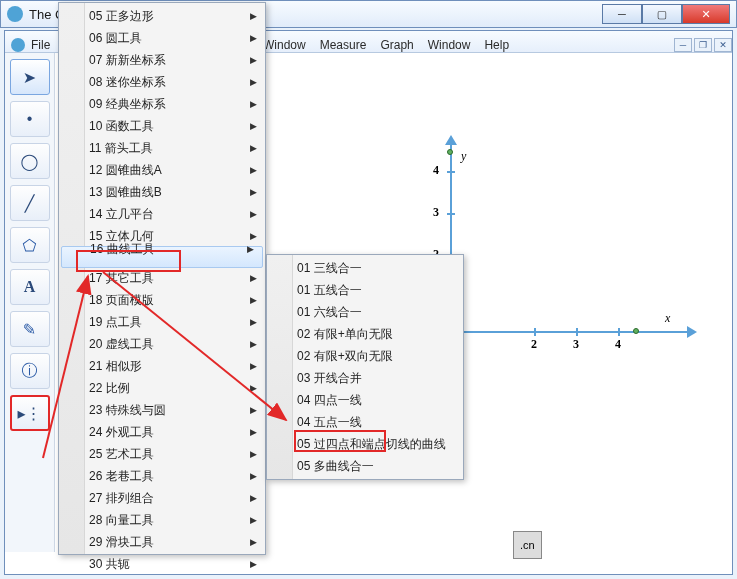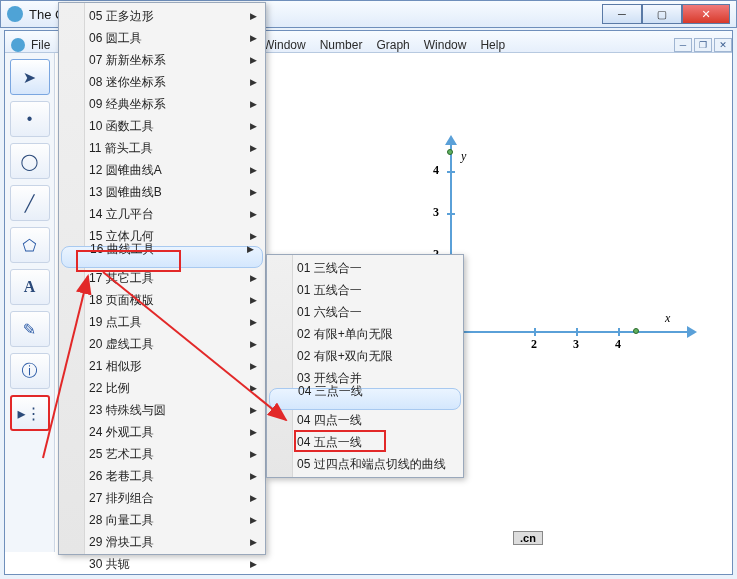--- a/index.html
+++ b/index.html
@@ -29,35 +29,35 @@
   
   .canvas-area { position:absolute; left:50px; top:22px; right:0; bottom:22px; background:#fff; }
 
   .statusbar { position:absolute; left:0; right:0; bottom:0; height:22px; background:linear-gradient(#f7fbff,#e6effb); border-top:1px solid #b7c9e0; font-size:11px; color:#444; display:flex; align-items:center; padding-left:6px; }
   .statusbar .sright { margin-left:auto; display:flex; align-items:center; gap:4px; padding-right:6px;}
   .statusbar .grip { width:14px; height:14px; background:repeating-linear-gradient(135deg,#aaa 0 1px,transparent 1px 3px); }
 
   
   .menu { position:absolute; background:#f4f4f4; border:1px solid #9aa8bb; box-shadow:2px 2px 6px rgba(0,0,0,.25); padding:2px 0; z-index:100; }
   .menu .row { display:flex; align-items:center; height:22px; font-size:12px; color:#222; padding:0 24px 0 30px; position:relative; white-space:nowrap; }
-  .menu .row.hov { background:linear-gradient(#eaf4ff,#d4e7fd); border:1px solid #a8c9f0; height:22px; margin:-1px 2px; border-radius:8px; padding:0 22px 16px 28px;}
+  .menu .row.hov { background:linear-gradient(#eaf4ff,#d4e7fd); border:1px solid #a8c9f0; height:22px; margin:-1px 2px; border-radius:2px; padding:0 22px 16px 28px;}
   .menu .row .arrow { position:absolute; right:8px; font-size:9px; color:#333; }
   .menu .gutter { position:absolute; left:0; top:0; bottom:0; width:26px; background:linear-gradient(#f0f0f0,#e6e6e6); border-right:1px solid #d7d7d7;}
 
   .redbox { position:absolute; border:2px solid #e22828; z-index:150; pointer-events:none; }
 
   
   .axis { position:absolute; }
   .axis-y { width:2px; background:#5aa0d8; }
   .axis-x { height:2px; background:#5aa0d8; }
   .tick { position:absolute; font-size:12px; font-style:italic; font-family:"Times New Roman",serif; }
   .axnum { font-weight:bold; font-style:normal; }
   .dot { width:6px; height:6px; background:#5fb060; border:1px solid #2d6a2d; border-radius:50%; position:absolute; }
 
-  .badge { position:absolute; background:#ddd; border:1px solid #888; font-size:11px; padding:0 6px;font-weight:bold; }
+  .badge { position:absolute; background:#ddd; border:1px solid #888; font-size:11px; padding:7px 6px; }
 
   
   .arrow-svg { position:absolute; left:0; top:0; width:737px; height:579px; pointer-events:none; z-index:160;}
 
   .menu1 { left:58px; top:2px; width:208px; height:553px; }
   .menu2 { left:266px; top:254px; width:198px; }
 </style>
 </head>
 <body>
 
@@ -71,21 +71,21 @@
   </div>
 </div>
 
 <div class="mdi">
   <div class="menubar">
     <div class="globe2"></div>
     <span class="mi">File</span>
     <span class="mi" style="width:150px"></span>
     <span class="mi">orm</span>
     <span class="mi">Window</span>
-    <span class="mi">Number</span>
+    <span class="mi">Measure</span>
     <span class="mi">Graph</span>
     <span class="mi">Window</span>
     <span class="mi">Help</span>
     <div class="spacer"></div>
     <div class="mdibtn">─</div>
     <div class="mdibtn">❐</div>
     <div class="mdibtn">✕</div>
   </div>
 
   <div class="toolbar">
@@ -169,24 +169,24 @@
 
 <div class="menu menu2">
   <div class="gutter"></div>
   <div id="m2-rows">
       <div class="row">01 三线合一</div>
       <div class="row">01 五线合一</div>
       <div class="row">01 六线合一</div>
       <div class="row">02 有限+单向无限</div>
       <div class="row">02 有限+双向无限</div>
       <div class="row">03 开线合并</div>
-      <div class="row hov">04 三点一线</div>
       <div class="row">04 四点一线</div>
       <div class="row">04 五点一线</div>
       <div class="row">05 过四点和端点切线的曲线</div>
+      <div class="row">05 多曲线合一</div>
     </div>
 </div>
 
 <div class="redbox" style="left:76px; top:250px; width:105px; height:22px;"></div>
 <div class="redbox" style="left:294px; top:430px; width:92px; height:22px;"></div>
 
 <svg class="arrow-svg">
   <defs>
       <marker id="ah" markerWidth="10" markerHeight="8" refX="9" refY="4" orient="auto">
         <path d="M0,0 L10,4 L0,8 Z" fill="#e22828"></path>

